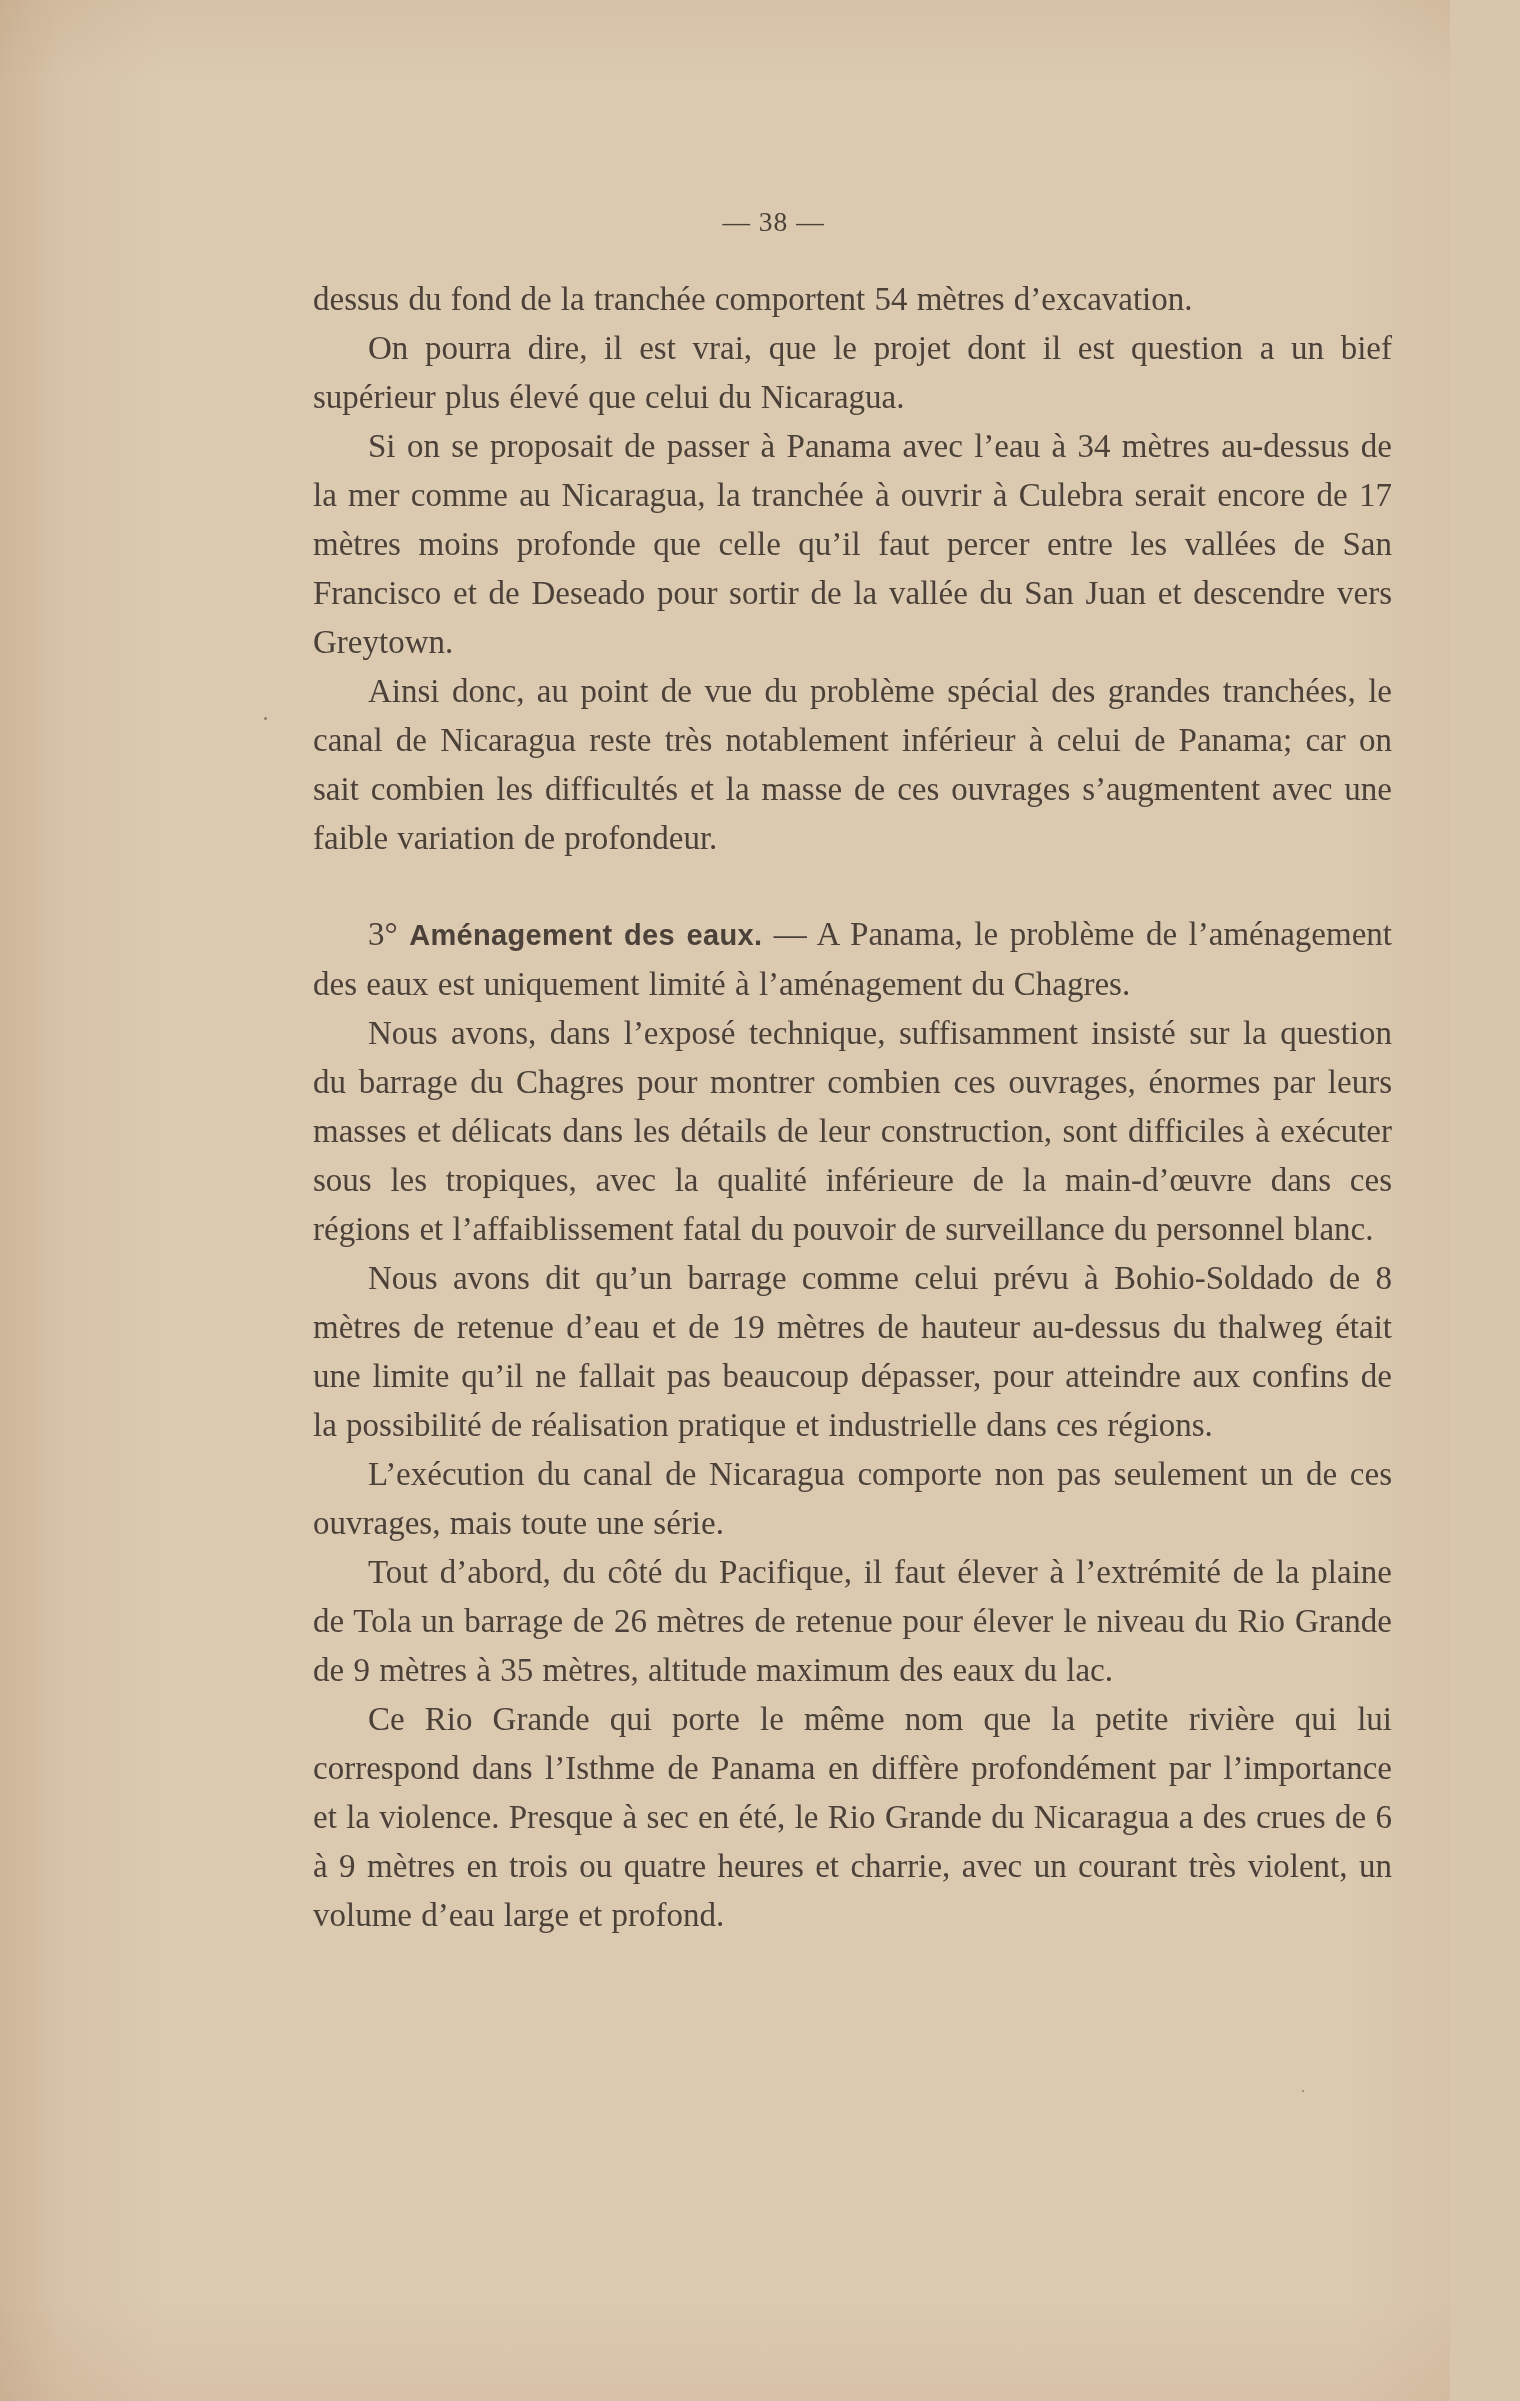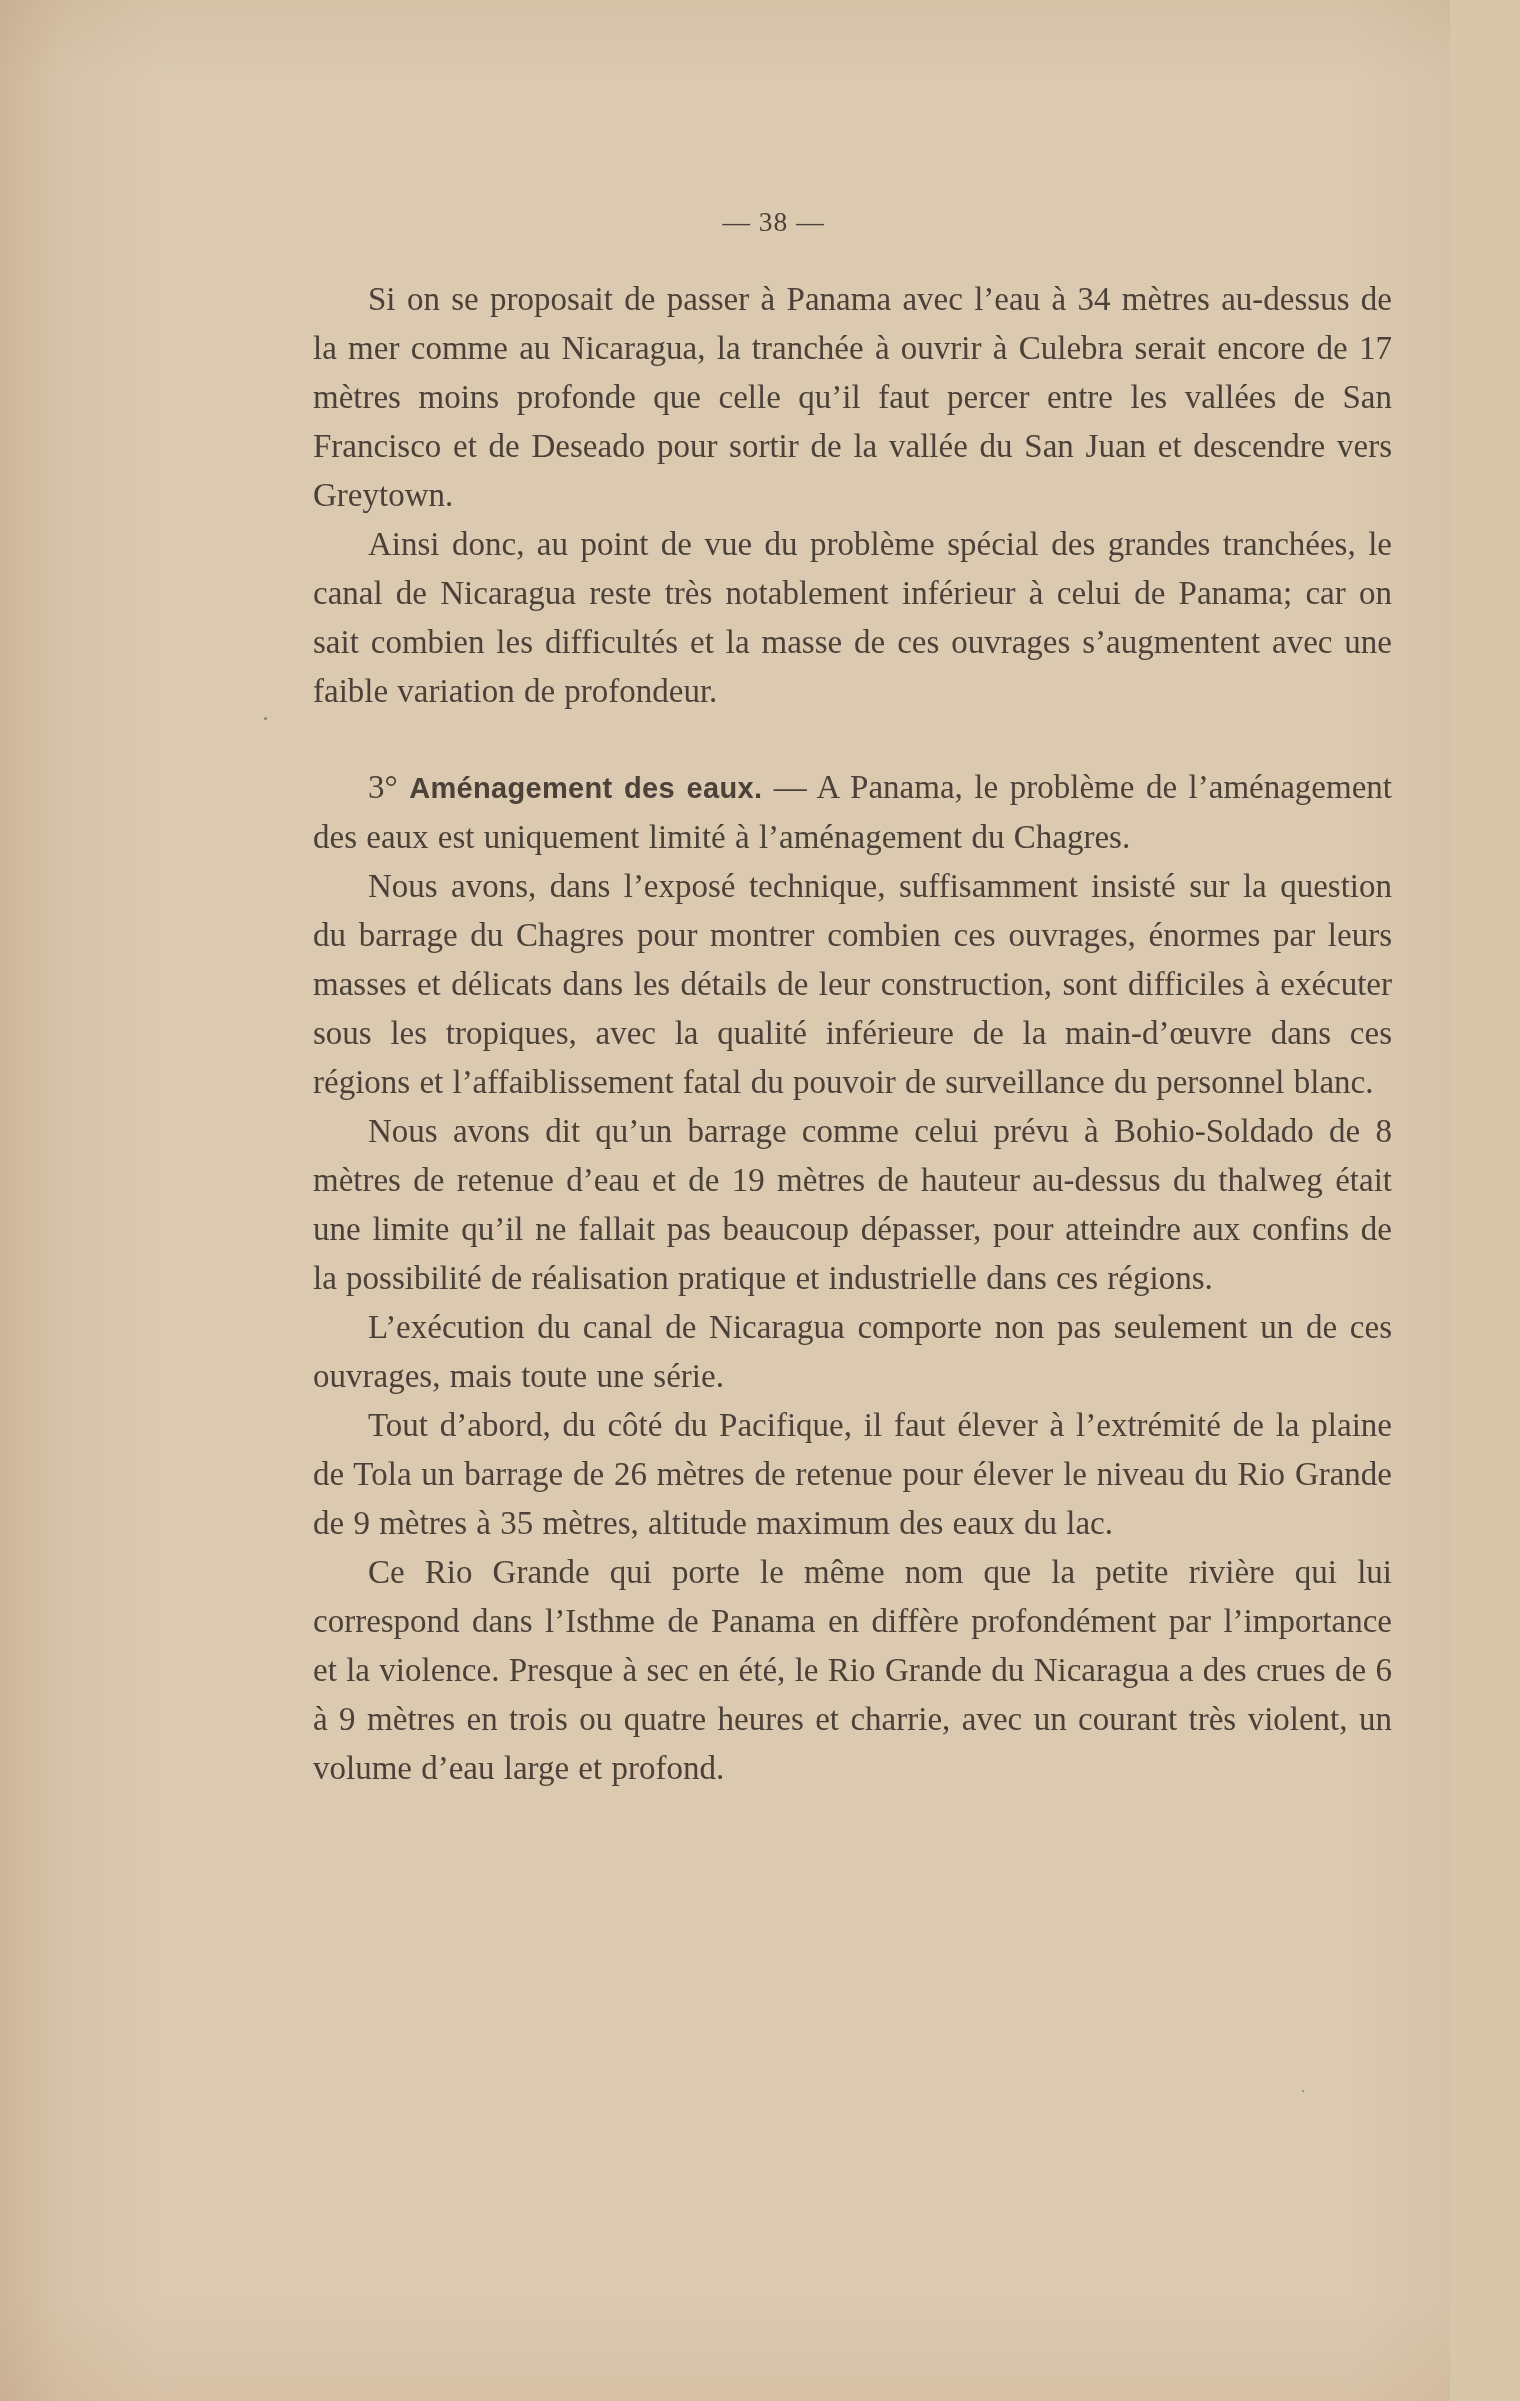--- a/index.html
+++ b/index.html
@@ -66,20 +66,22 @@
   </style>
 </head>
 <body>
 
 <div class="page">
 
   <div class="page-number">— 38 —</div>
 
   <div class="text-block">
 
+    <p class="para no-indent">dessus du fond de la tranchée comportent 54 mètres d’excavation.</p>
+    <p class="para">On pourra dire, il est vrai, que le projet dont il est question a un bief supérieur plus élevé que celui du Nicaragua.</p>
     <p class="para">Si on se proposait de passer à Panama avec l’eau à 34 mètres au-dessus de la mer comme au Nicaragua, la tranchée à ouvrir à Culebra serait encore de 17 mètres moins profonde que celle qu’il faut percer entre les vallées de San Francisco et de Deseado pour sortir de la vallée du San Juan et descendre vers Greytown.</p>
     <p class="para">Ainsi donc, au point de vue du problème spécial des grandes tranchées, le canal de Nicaragua reste très notablement inférieur à celui de Panama; car on sait combien les difficultés et la masse de ces ouvrages s’augmentent avec une faible variation de profondeur.</p>
 
     <div class="section-gap"></div>
 
     <p class="para">
       <span class="heading-num">3°</span>
       <span class="heading-title">Aménagement des eaux.</span><span> — A Panama, le problème de l’aménagement des eaux est uniquement limité à l’aménagement du Chagres.</span>
     </p>
 

